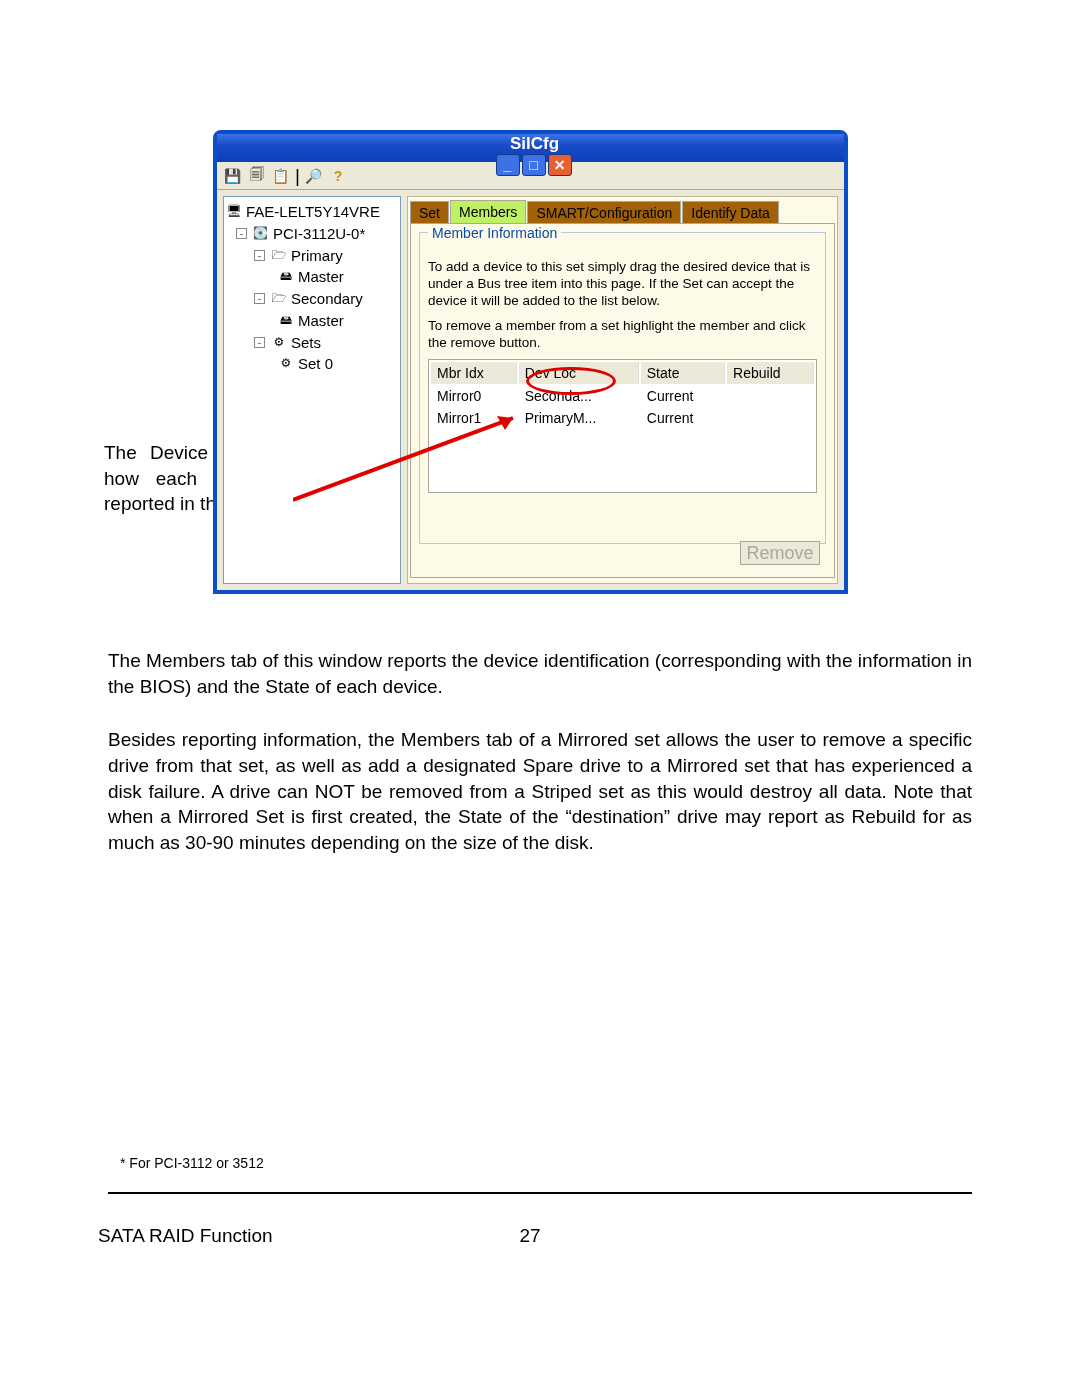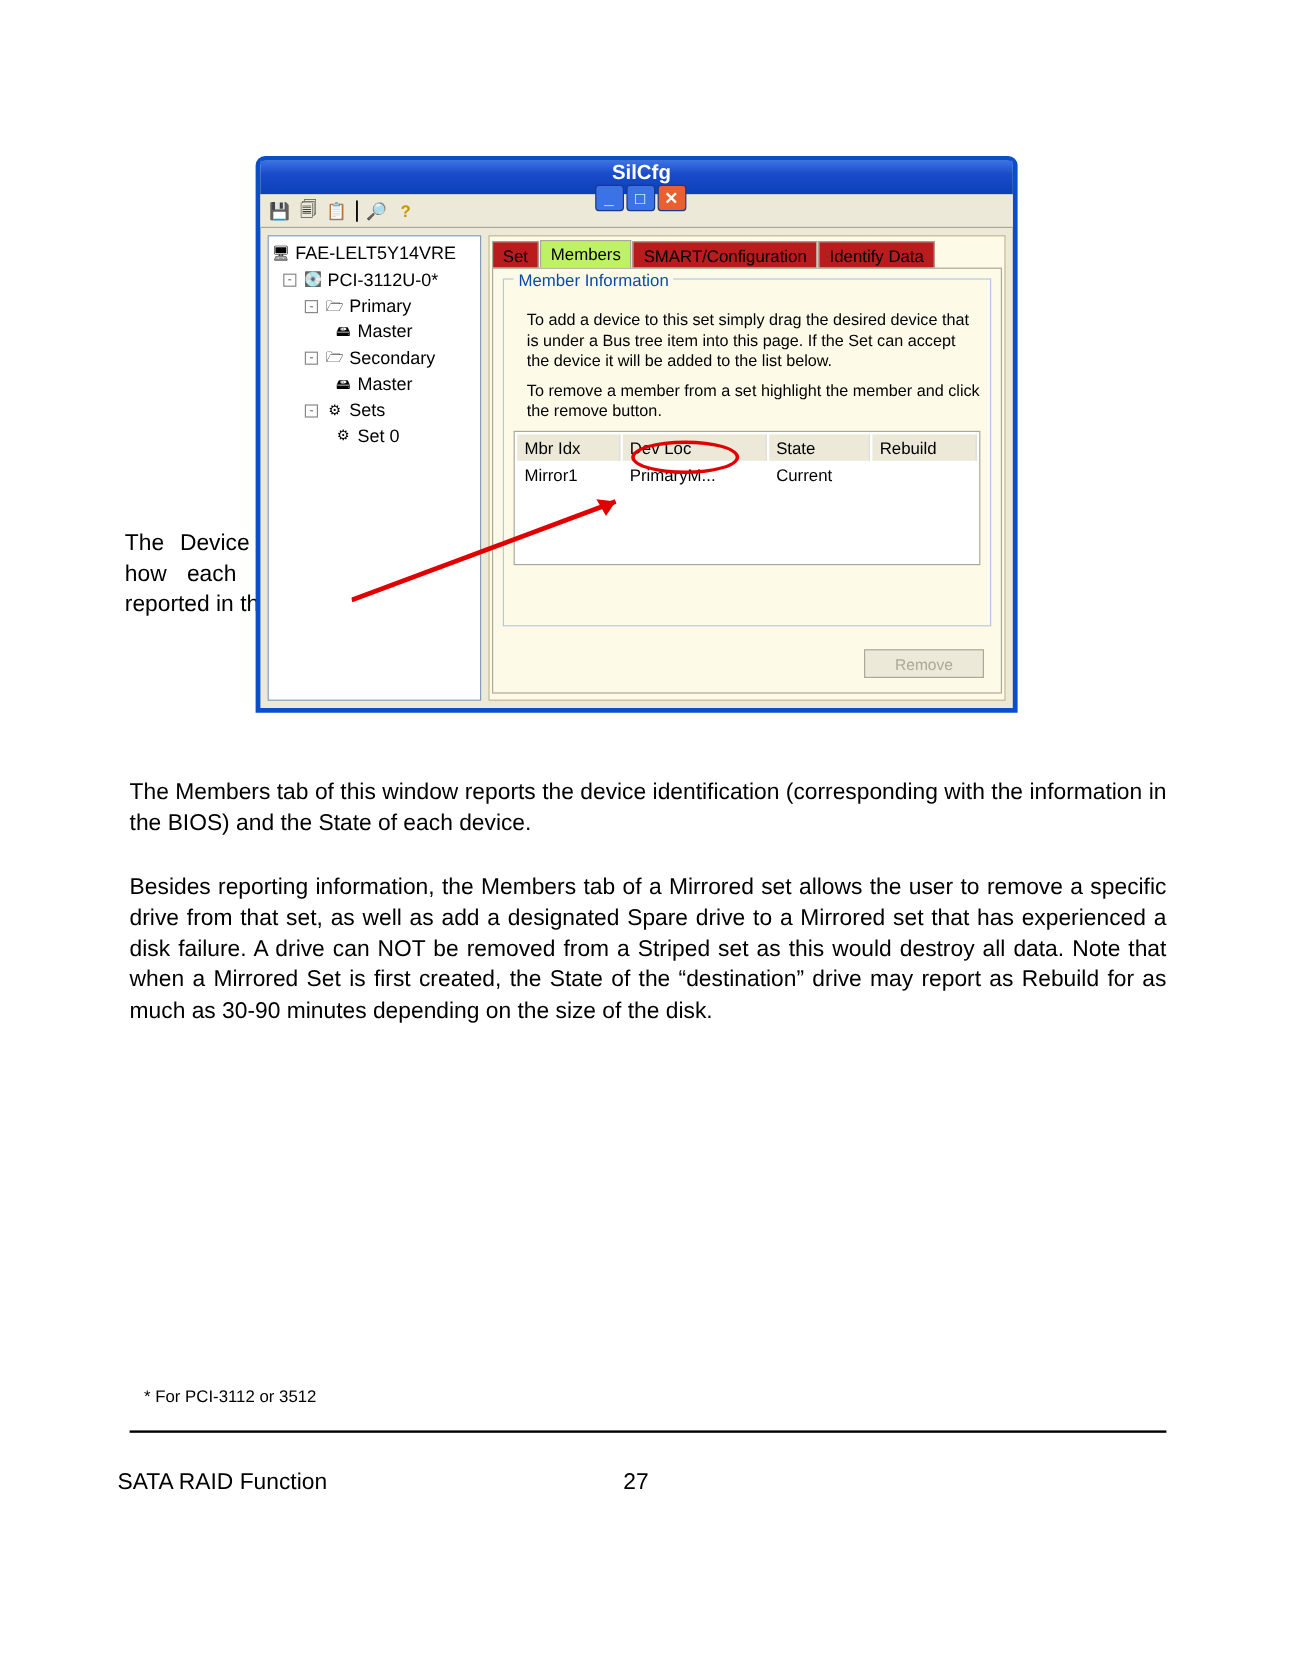--- a/index.html
+++ b/index.html
@@ -105,21 +105,21 @@
   }
   .tabs {
     display:flex;
     font-size:14px;
     position:relative;
     top:1px;
   }
   .tab {
     border:1px solid #aca899;
     border-bottom:none;
-    background:#b91c1c;
+    background:#a16207;
     padding:3px 8px;
     margin-right:1px;
     position:relative;
     top:1px;
   }
   .tab.active {
     background:#bef264;
     border-bottom:1px solid #fdfbe8;
     top:0;
   }
@@ -141,21 +141,20 @@
     left:8px;
     background:#fdfbe8;
     padding:0 4px;
     color:#0a4aa8;
     font-size:14px;
   }
   .info-text {
     font-size:13.5px;
     line-height:1.25;
     margin-bottom:8px;
-    margin-left:11px;
   }
   .members-table {
     width:100%;
     font-size:14px;
     background:#fff;
     border:1px solid #aca899;
   }
   .members-table th {
     font-weight:normal;
     text-align:left;
@@ -163,26 +162,26 @@
     border-right:1px solid #ddd;
     background:#ece9d8;
   }
   .members-table td {
     padding:2px 6px;
   }
   .remove-btn {
     position:absolute;
     right:14px;
     bottom:12px;
-    width:100px;
+    width:80px;
     height:24px;
     border:1px solid #aca899;
     background:#ece9d8;
     color:#aca899;
-    font-size:13px;
+    font-size:18px;
   }
   .circle-annot {
     position:absolute;
     border:3px solid #e00000;
     border-radius:50%;
     width:90px; height:28px;
     pointer-events:none;
   }
   .arrow-annot {
     position:absolute;
@@ -296,20 +295,26 @@
               <div class="info-text">To remove a member from a set highlight the member and click the remove button.</div>
               <table class="members-table">
                 <tbody>
                     <tr>
                   <th>Mbr Idx</th>
                   <th>Dev Loc</th>
                   <th>State</th>
                   <th>Rebuild</th>
                 </tr>
                 <tr>
+                  <td>Mirror0</td>
+                  <td>Seconda...</td>
+                  <td>Current</td>
+                  <td></td>
+                </tr>
+                <tr>
                   <td>Mirror1</td>
                   <td>PrimaryM...</td>
                   <td>Current</td>
                   <td></td>
                 </tr>
                 <tr>
                       <td colspan="4" style="height:60px;"></td>
                     </tr>
               </tbody>
                 </table>

